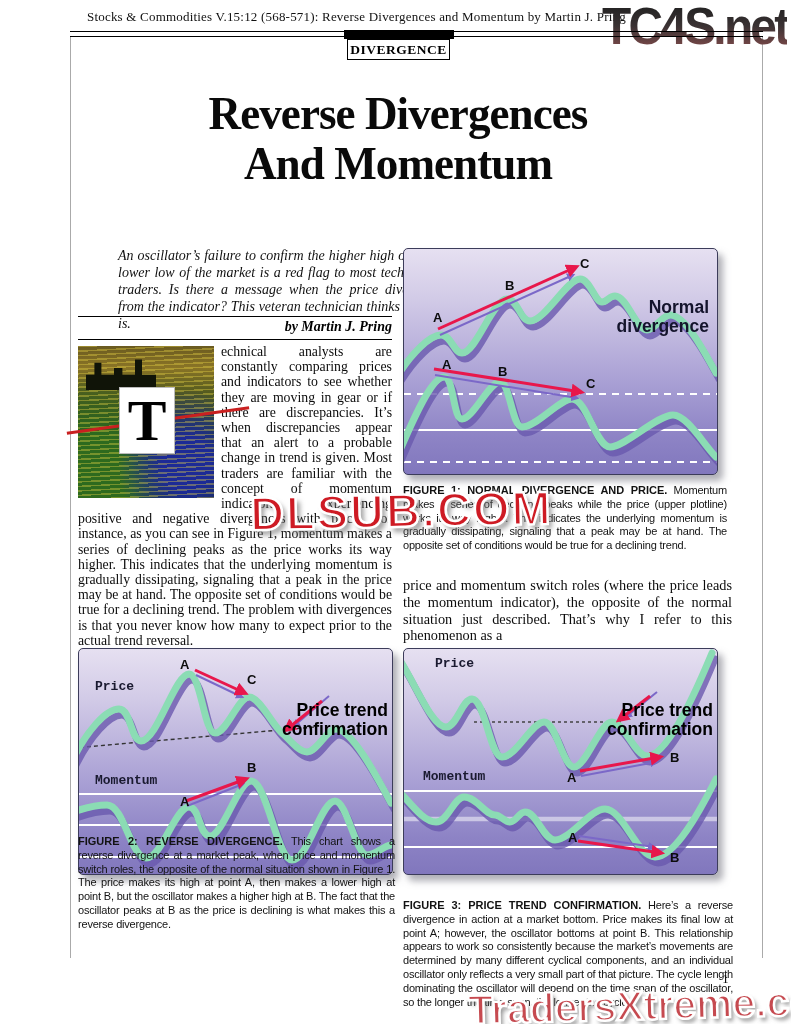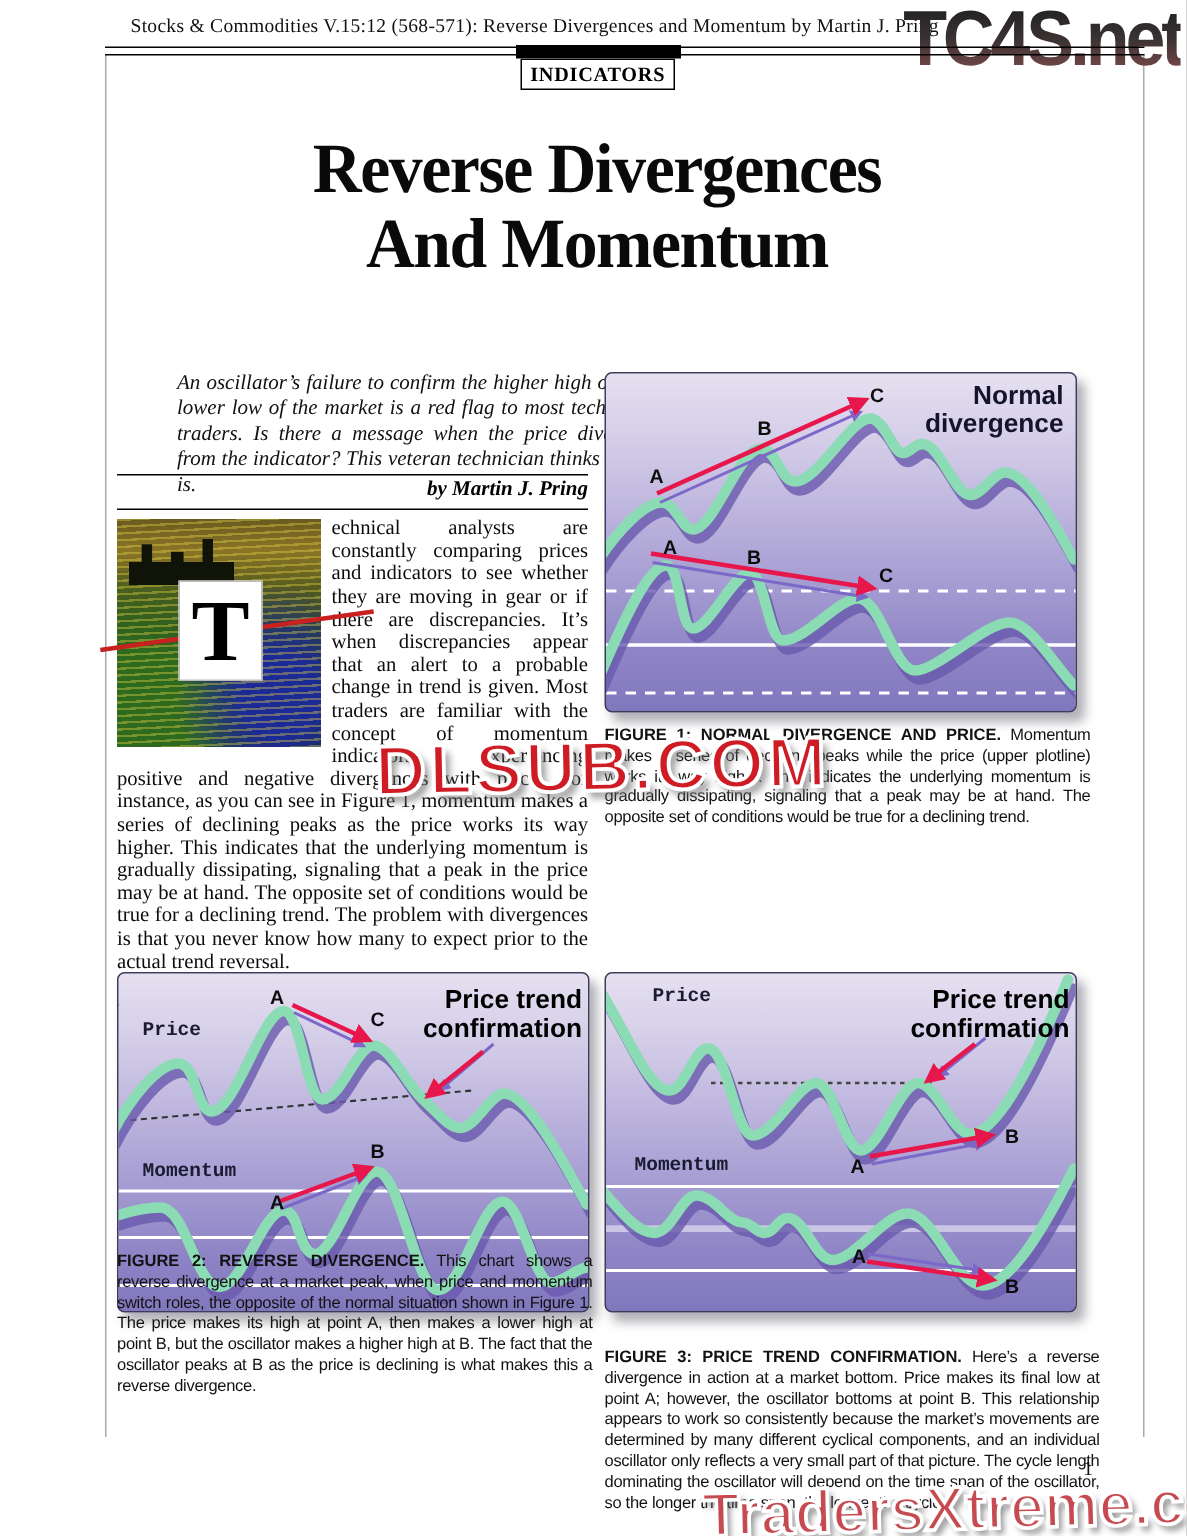--- a/index.html
+++ b/index.html
@@ -56,21 +56,21 @@
   .col2 { position:absolute; left:403px; top:577px; width:329px;
           font-size:14.3px; line-height:16.8px; text-align:justify; color:#0c0c0c; }
 
   
   .fig { position:absolute; width:315px; height:227px; border:1px solid #3c3c5a; border-radius:5px;
          overflow:hidden;
          background:linear-gradient(180deg,#e6e0f1 0%,#d2cbe7 22%,#aaa1d5 58%,#8d83c5 84%,#8177bd 100%);
          box-shadow:5px 6px 7px rgba(110,110,122,.55); }
   .fig svg { position:absolute; left:0; top:0; }
   .ann { position:absolute; font-family:"Liberation Sans","DejaVu Sans",sans-serif; font-weight:bold;
-         font-size:17.5px; line-height:19px; color:#14142c; text-align:right; }
+         font-size:17.5px; line-height:19px; color:#14142c; text-align:right;margin-top:44px; }
   .pt { position:absolute; font-family:"Liberation Sans","DejaVu Sans",sans-serif; font-weight:bold;
         font-size:13px; color:#0c0c0c; }
   .slabel { position:absolute; font-family:Liberation Mono, monospace; font-weight:bold;
             font-size:13px; color:#1a1a30; }
 
   .caption { position:absolute; font-family:"Liberation Sans","DejaVu Sans",sans-serif;
              font-size:11px; line-height:13.8px; letter-spacing:-.2px; color:#121212; text-align:justify; }
   .caption b { letter-spacing:0; }
 
   
@@ -92,21 +92,21 @@
 
 <div class="page">
 
   <div class="header-line">Stocks &amp; Commodities V.15:12 (568-571): Reverse Divergences and Momentum by Martin J. Pring</div>
   <div class="logo">TC4S.net</div>
   <div class="hrule" style="top:31px;"></div>
   <div class="hrule" style="top:35.5px;"></div>
   <div class="vline" style="left:70px;"></div>
   <div class="vline" style="left:762px;"></div>
   <div class="ind-bar"></div>
-  <div class="ind-box">INDICATORS</div>
+  <div class="ind-box">DIVERGENCE</div>
 
   <div class="title">
     <div>Reverse Divergences</div>
     <div>And Momentum</div>
   </div>
 
   <div class="intro">An oscillator’s failure to confirm the higher high or the lower low of the market is a red flag to most technical traders. Is there a message when the price diverges from the indicator? This veteran technician thinks there is.</div>
   <div class="rule" style="left:78px;top:316px;width:314px;"></div>
   <div class="byline">by Martin J. Pring</div>
   <div class="rule" style="left:78px;top:339px;width:314px;"></div>
@@ -150,20 +150,21 @@
     <div class="pt" style="left:101px;top:29px;">B</div>
     <div class="pt" style="left:176px;top:7px;">C</div>
     <div class="pt" style="left:38px;top:108px;">A</div>
     <div class="pt" style="left:94px;top:115px;">B</div>
     <div class="pt" style="left:182px;top:127px;">C</div>
   </div>
   <div class="caption" style="left:403px;top:484px;width:324px;">
     <b>FIGURE 1: NORMAL DIVERGENCE AND PRICE.</b><span> Momentum makes a series of declining peaks while the price (upper plotline) works its way higher. This indicates the underlying momentum is gradually dissipating, signaling that a peak may be at hand. The opposite set of conditions would be true for a declining trend.</span>
   </div>
 
+  <div class="col2">price and momentum switch roles (where the price leads the momentum indicator), the opposite of the normal situation just described. That’s why I refer to this phenomenon as a</div>
 
   <div class="fig" style="left:78px;top:648px;">
     <svg width="315" height="227" viewBox="0 0 315 227">
       <defs>
         <marker id="mr2" viewBox="0 0 10 10" refX="7" refY="5" markerWidth="4.6" markerHeight="4.6" orient="auto">
             <path d="M0,0 L10,5 L0,10 z" fill="#e8174b"></path>
           </marker>
         <marker id="mp2" viewBox="0 0 10 10" refX="7" refY="5" markerWidth="4.2" markerHeight="4.2" orient="auto">
             <path d="M0,0 L10,5 L0,10 z" fill="#7b68c8"></path>
           </marker>

